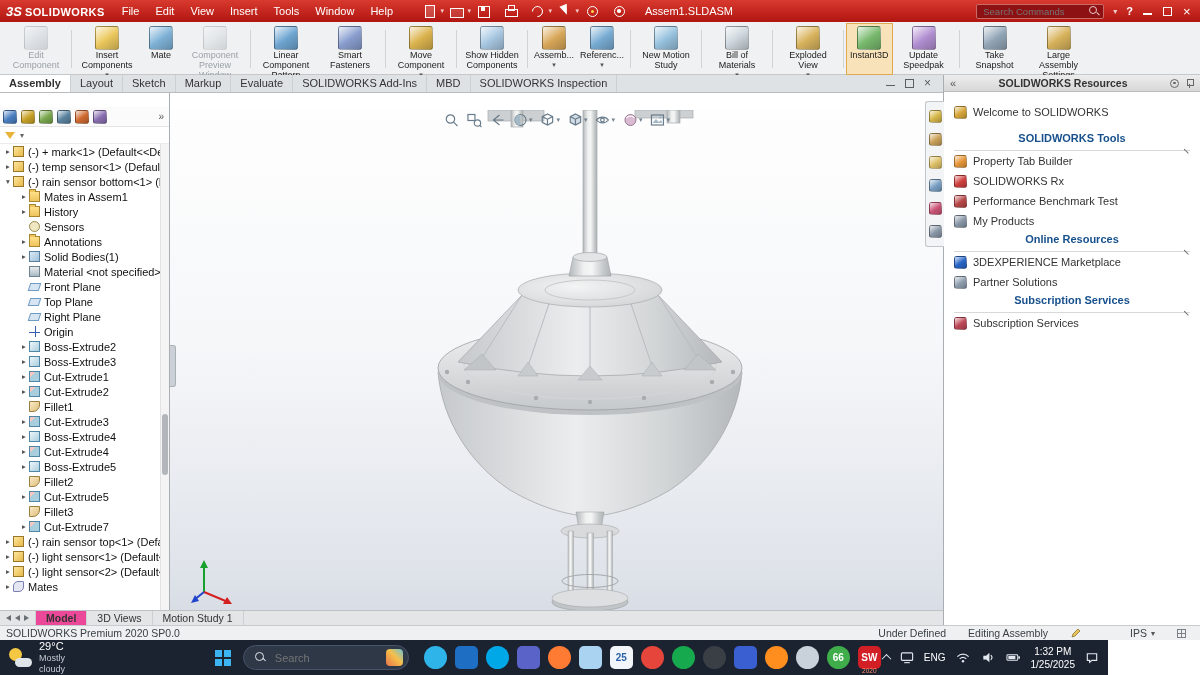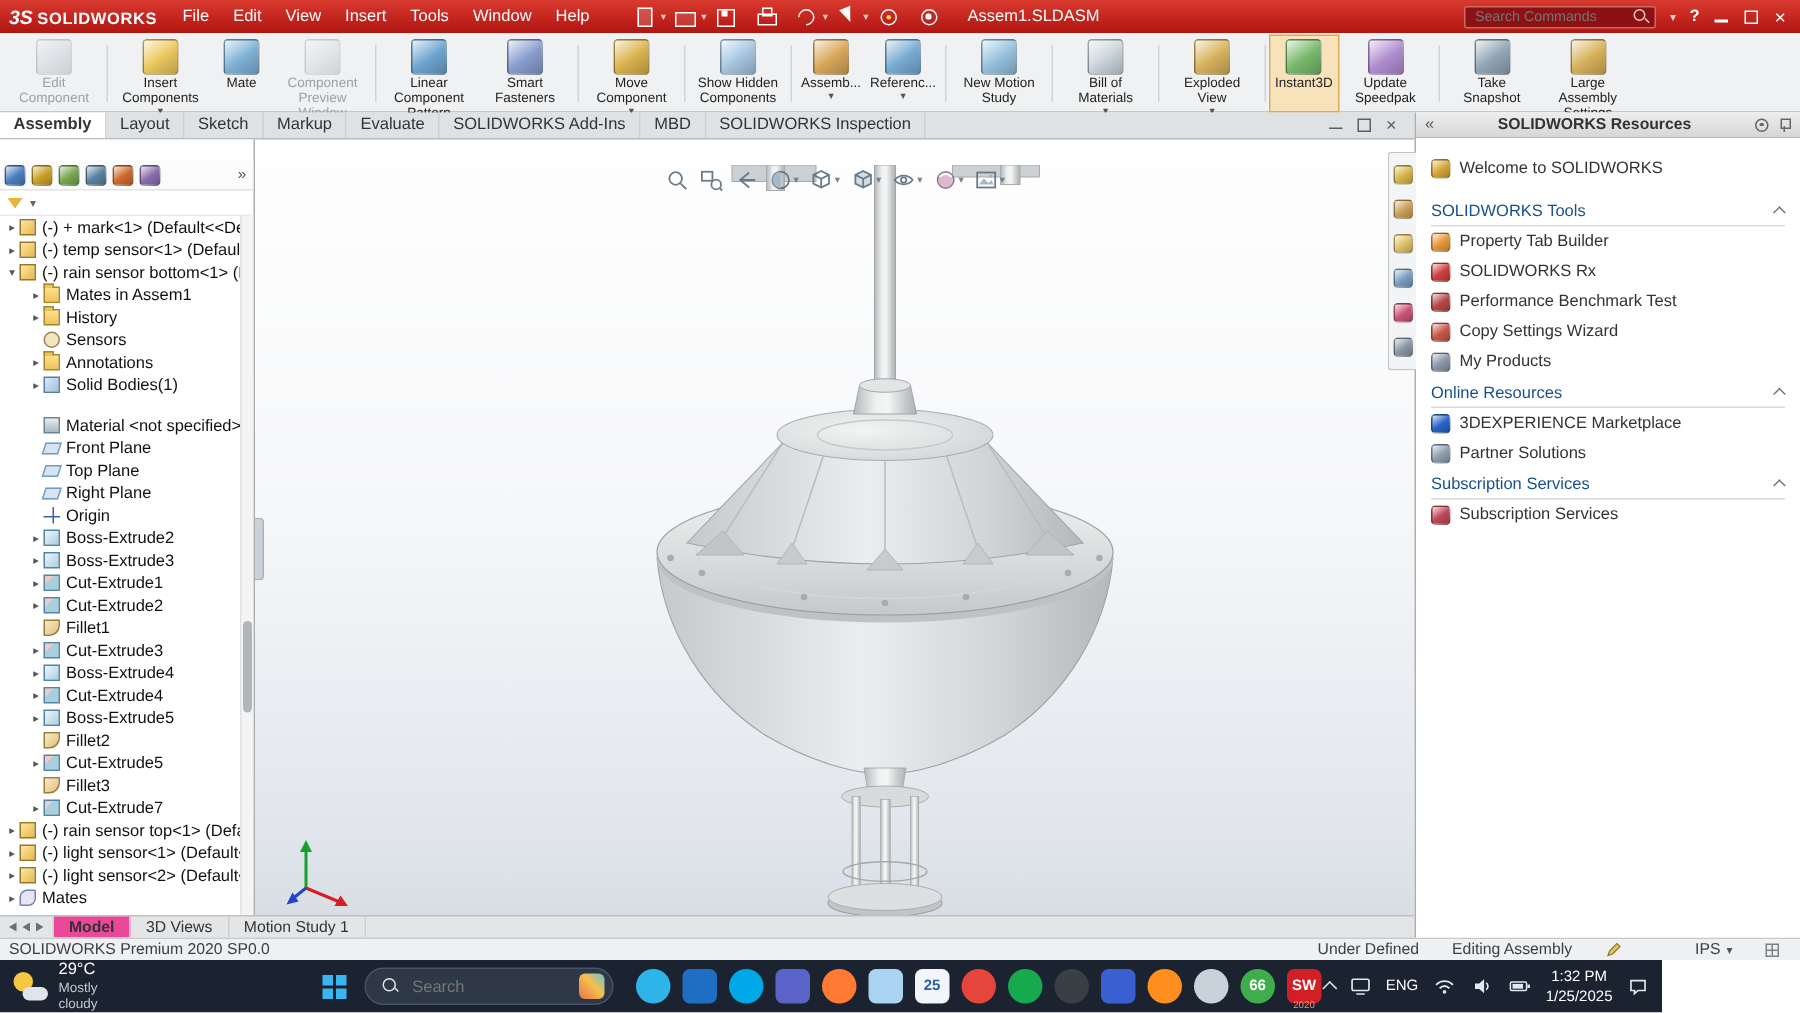--- a/index.html
+++ b/index.html
@@ -124,21 +124,21 @@
   .tp-collapse { color:#555; font-size:11px; }
   .tp-title { font-weight:bold; color:#333; flex:1; text-align:center; font-size:10.5px; }
   .tp-gear { width:9px; height:9px; border:1.3px solid #666; border-radius:50%; position:relative; }
   .tp-gear::after { content:""; position:absolute; left:2px; top:2px; width:2.5px; height:2.5px; background:#666; border-radius:50%; }
   .tp-pin { width:9px; height:9px; position:relative; }
   .tp-pin::before { content:""; position:absolute; left:2px; top:0; width:5px; height:5px; border:1.2px solid #666; }
   .tp-pin::after { content:""; position:absolute; left:4px; top:5px; width:1.2px; height:4px; background:#666; }
   .tp-body { padding:10px 10px 0; }
   .tprow { display:flex; align-items:center; gap:6px; height:20px; color:#333; }
   .tprow.tp-welcome { margin-bottom:10px; }
-  .tprow.tp-header { margin-top:2px; border-bottom:1px solid #d8d8d8; color:#17508c; font-weight:normal; height:19px; }
+  .tprow.tp-header { margin-top:2px; border-bottom:1px solid #d8d8d8; color:#17508c; font-weight:bold; height:19px;flex-direction:column; }
   .tpchev { display:none; }
   .tprow.tp-header .tpchev { display:block; margin-left:auto; width:6px; height:6px;
     border-left:1.5px solid #777; border-top:1.5px solid #777; transform:rotate(45deg) translateY(1px); }
   .tpico { width:13px; height:13px; flex:none; }
   .tp-strip { position:absolute; left:-19px; top:26px; width:19px; background:#f3f4f5; border:1px solid #c2c6c9;
     border-right:none; border-radius:3px 0 0 3px; display:flex; flex-direction:column; align-items:center; gap:10px; padding:8px 0; }
   .strip-ico { width:13px; height:13px; }
 
   
   .doctabs { position:absolute; top:610px; left:0; width:943px; height:15px; background:#e3e5e7;
@@ -471,21 +471,21 @@
         <span class="ti ti-annot"></span>
         <span class="tlabel">Annotations</span>
       </div>
 
       <div class="trow" style="padding-left: 19px;">
         <span class="tarrow">▸</span>
         <span class="ti ti-solid"></span>
         <span class="tlabel">Solid Bodies(1)</span>
       </div>
 
-      <div class="trow" style="padding-left: 19px; margin-top: 12px;">
+      <div class="trow" style="padding-left: 19px;">
         <span class="tarrow"></span>
         <span class="ti ti-material"></span>
         <span class="tlabel">Material &lt;not specified&gt;</span>
       </div>
 
       <div class="trow" style="padding-left: 19px;">
         <span class="tarrow"></span>
         <span class="ti ti-plane"></span>
         <span class="tlabel">Front Plane</span>
       </div>
@@ -800,25 +800,20 @@
 
       </div>
 
       <div class="tprow tp-item">
         <span class="tpico ico-sq" style="background-color: rgb(184, 72, 72);"></span>
         <span class="tplabel">Performance Benchmark Test</span>
 
       </div>
 
 
-      <div class="tprow tp-item">
-        <span class="tpico ico-sq" style="background-color: rgb(200, 88, 72);"></span>
-        <span class="tplabel">Copy Settings Wizard</span>
-
-      </div>
 
       <div class="tprow tp-item">
         <span class="tpico ico-sq" style="background-color: rgb(138, 152, 168);"></span>
         <span class="tplabel">My Products</span>
 
       </div>
 
       <div class="tprow tp-header">
 
         <span class="tplabel">Online Resources</span>

